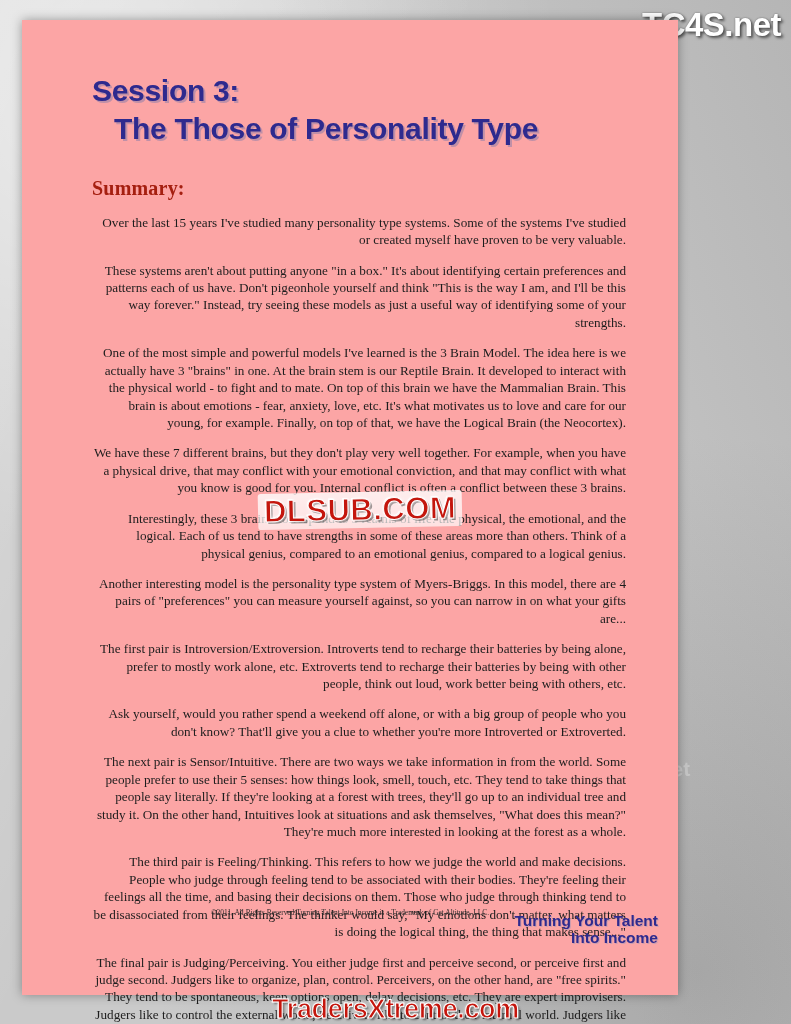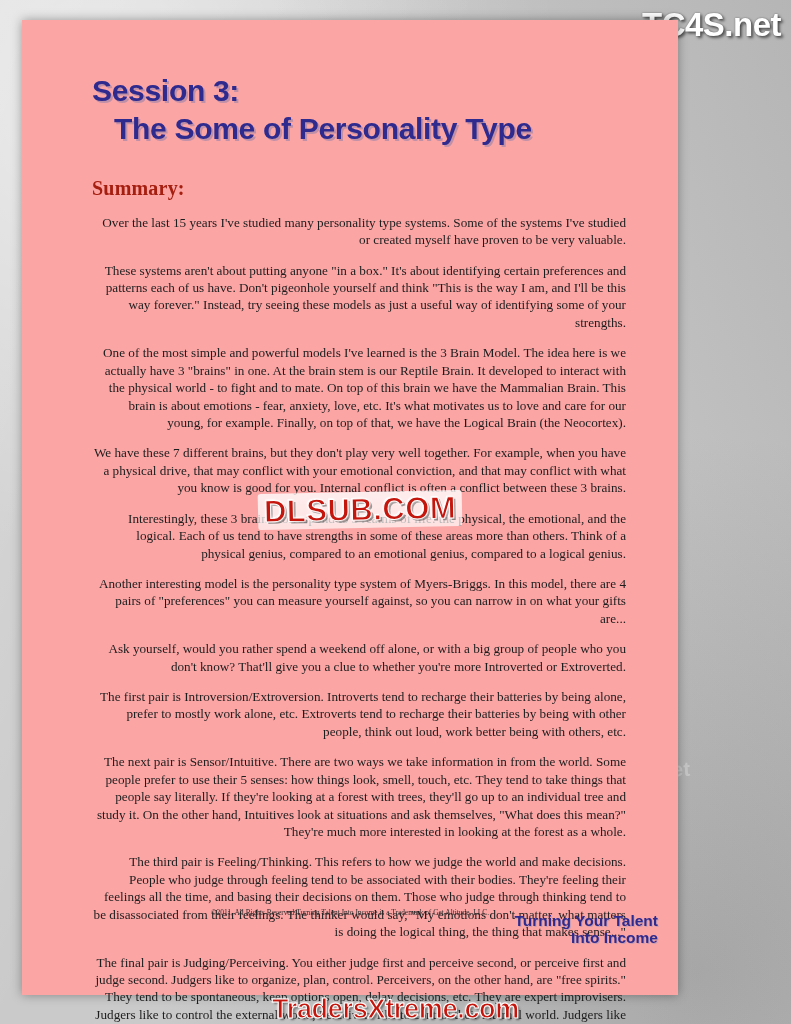--- a/index.html
+++ b/index.html
@@ -157,33 +157,33 @@
 </div>
 
 <div class="tc4s">TC4S.net</div>
 
 <div class="page">
 
   <div class="content">
 
     <h1 class="title">
       <span>Session 3:</span>
-      <span class="line2">The Some of Personality Type</span>
+      <span class="line2">The Those of Personality Type</span>
     </h1>
 
     <h2 class="summary">Summary:</h2>
 
     <p class="body">Over the last 15 years I've studied many personality type systems. Some of the systems I've studied or created myself have proven to be very valuable.</p>
     <p class="body">These systems aren't about putting anyone "in a box." It's about identifying certain preferences and patterns each of us have. Don't pigeonhole yourself and think "This is the way I am, and I'll be this way forever." Instead, try seeing these models as just a useful way of identifying some of your strengths.</p>
     <p class="body">One of the most simple and powerful models I've learned is the 3 Brain Model. The idea here is we actually have 3 "brains" in one. At the brain stem is our Reptile Brain. It developed to interact with the physical world - to fight and to mate. On top of this brain we have the Mammalian Brain. This brain is about emotions - fear, anxiety, love, etc. It's what motivates us to love and care for our young, for example. Finally, on top of that, we have the Logical Brain (the Neocortex).</p>
     <p class="body">We have these 7 different brains, but they don't play very well together. For example, when you have a physical drive, that may conflict with your emotional conviction, and that may conflict with what you know is good for you. Internal conflict is often a conflict between these 3 brains.</p>
     <p class="body">Interestingly, these 3 brains correspond to 3 realms of life: the physical, the emotional, and the logical. Each of us tend to have strengths in some of these areas more than others. Think of a physical genius, compared to an emotional genius, compared to a logical genius.</p>
     <p class="body">Another interesting model is the personality type system of Myers-Briggs. In this model, there are 4 pairs of "preferences" you can measure yourself against, so you can narrow in on what your gifts are...</p>
+    <p class="body">The first pair is Introversion/Extroversion. Introverts tend to recharge their batteries by being alone, prefer to mostly work alone, etc. Extroverts tend to recharge their batteries by being with other people, think out loud, work better being with others, etc.</p>
     <p class="body">Ask yourself, would you rather spend a weekend off alone, or with a big group of people who you don't know? That'll give you a clue to whether you're more Introverted or Extroverted.</p>
-    <p class="body">The first pair is Introversion/Extroversion. Introverts tend to recharge their batteries by being alone, prefer to mostly work alone, etc. Extroverts tend to recharge their batteries by being with other people, think out loud, work better being with others, etc.</p>
     <p class="body">The next pair is Sensor/Intuitive. There are two ways we take information in from the world. Some people prefer to use their 5 senses: how things look, smell, touch, etc. They tend to take things that people say literally. If they're looking at a forest with trees, they'll go up to an individual tree and study it. On the other hand, Intuitives look at situations and ask themselves, "What does this mean?" They're much more interested in looking at the forest as a whole.</p>
     <p class="body">The third pair is Feeling/Thinking. This refers to how we judge the world and make decisions. People who judge through feeling tend to be associated with their bodies. They're feeling their feelings all the time, and basing their decisions on them. Those who judge through thinking tend to be disassociated from their feelings. The thinker would say, "My emotions don't matter, what matters is doing the logical thing, the thing that makes sense..."</p>
     <p class="body">The final pair is Judging/Perceiving. You either judge first and perceive second, or perceive first and judge second. Judgers like to organize, plan, control. Perceivers, on the other hand, are "free spirits." They tend to be spontaneous, keep options open, delay decisions, etc. They are expert improvisers. Judgers like to control the external world, Perceivers like to control their internal world. Judgers like lists. Perceivers like to be spontaneous. Judgers are early, perceivers are late.</p>
     <p class="body">None of these preferences are "good" or "bad." They're all needed in the world. Each of them is a gift. A strength.</p>
 
   </div>
 
   <div class="footer-copy">©2011, All Rights Reserved.Turning Talent Into Income is a Trademark of Get Altitude, LLC.</div>
 
   <div class="footer-logo">

